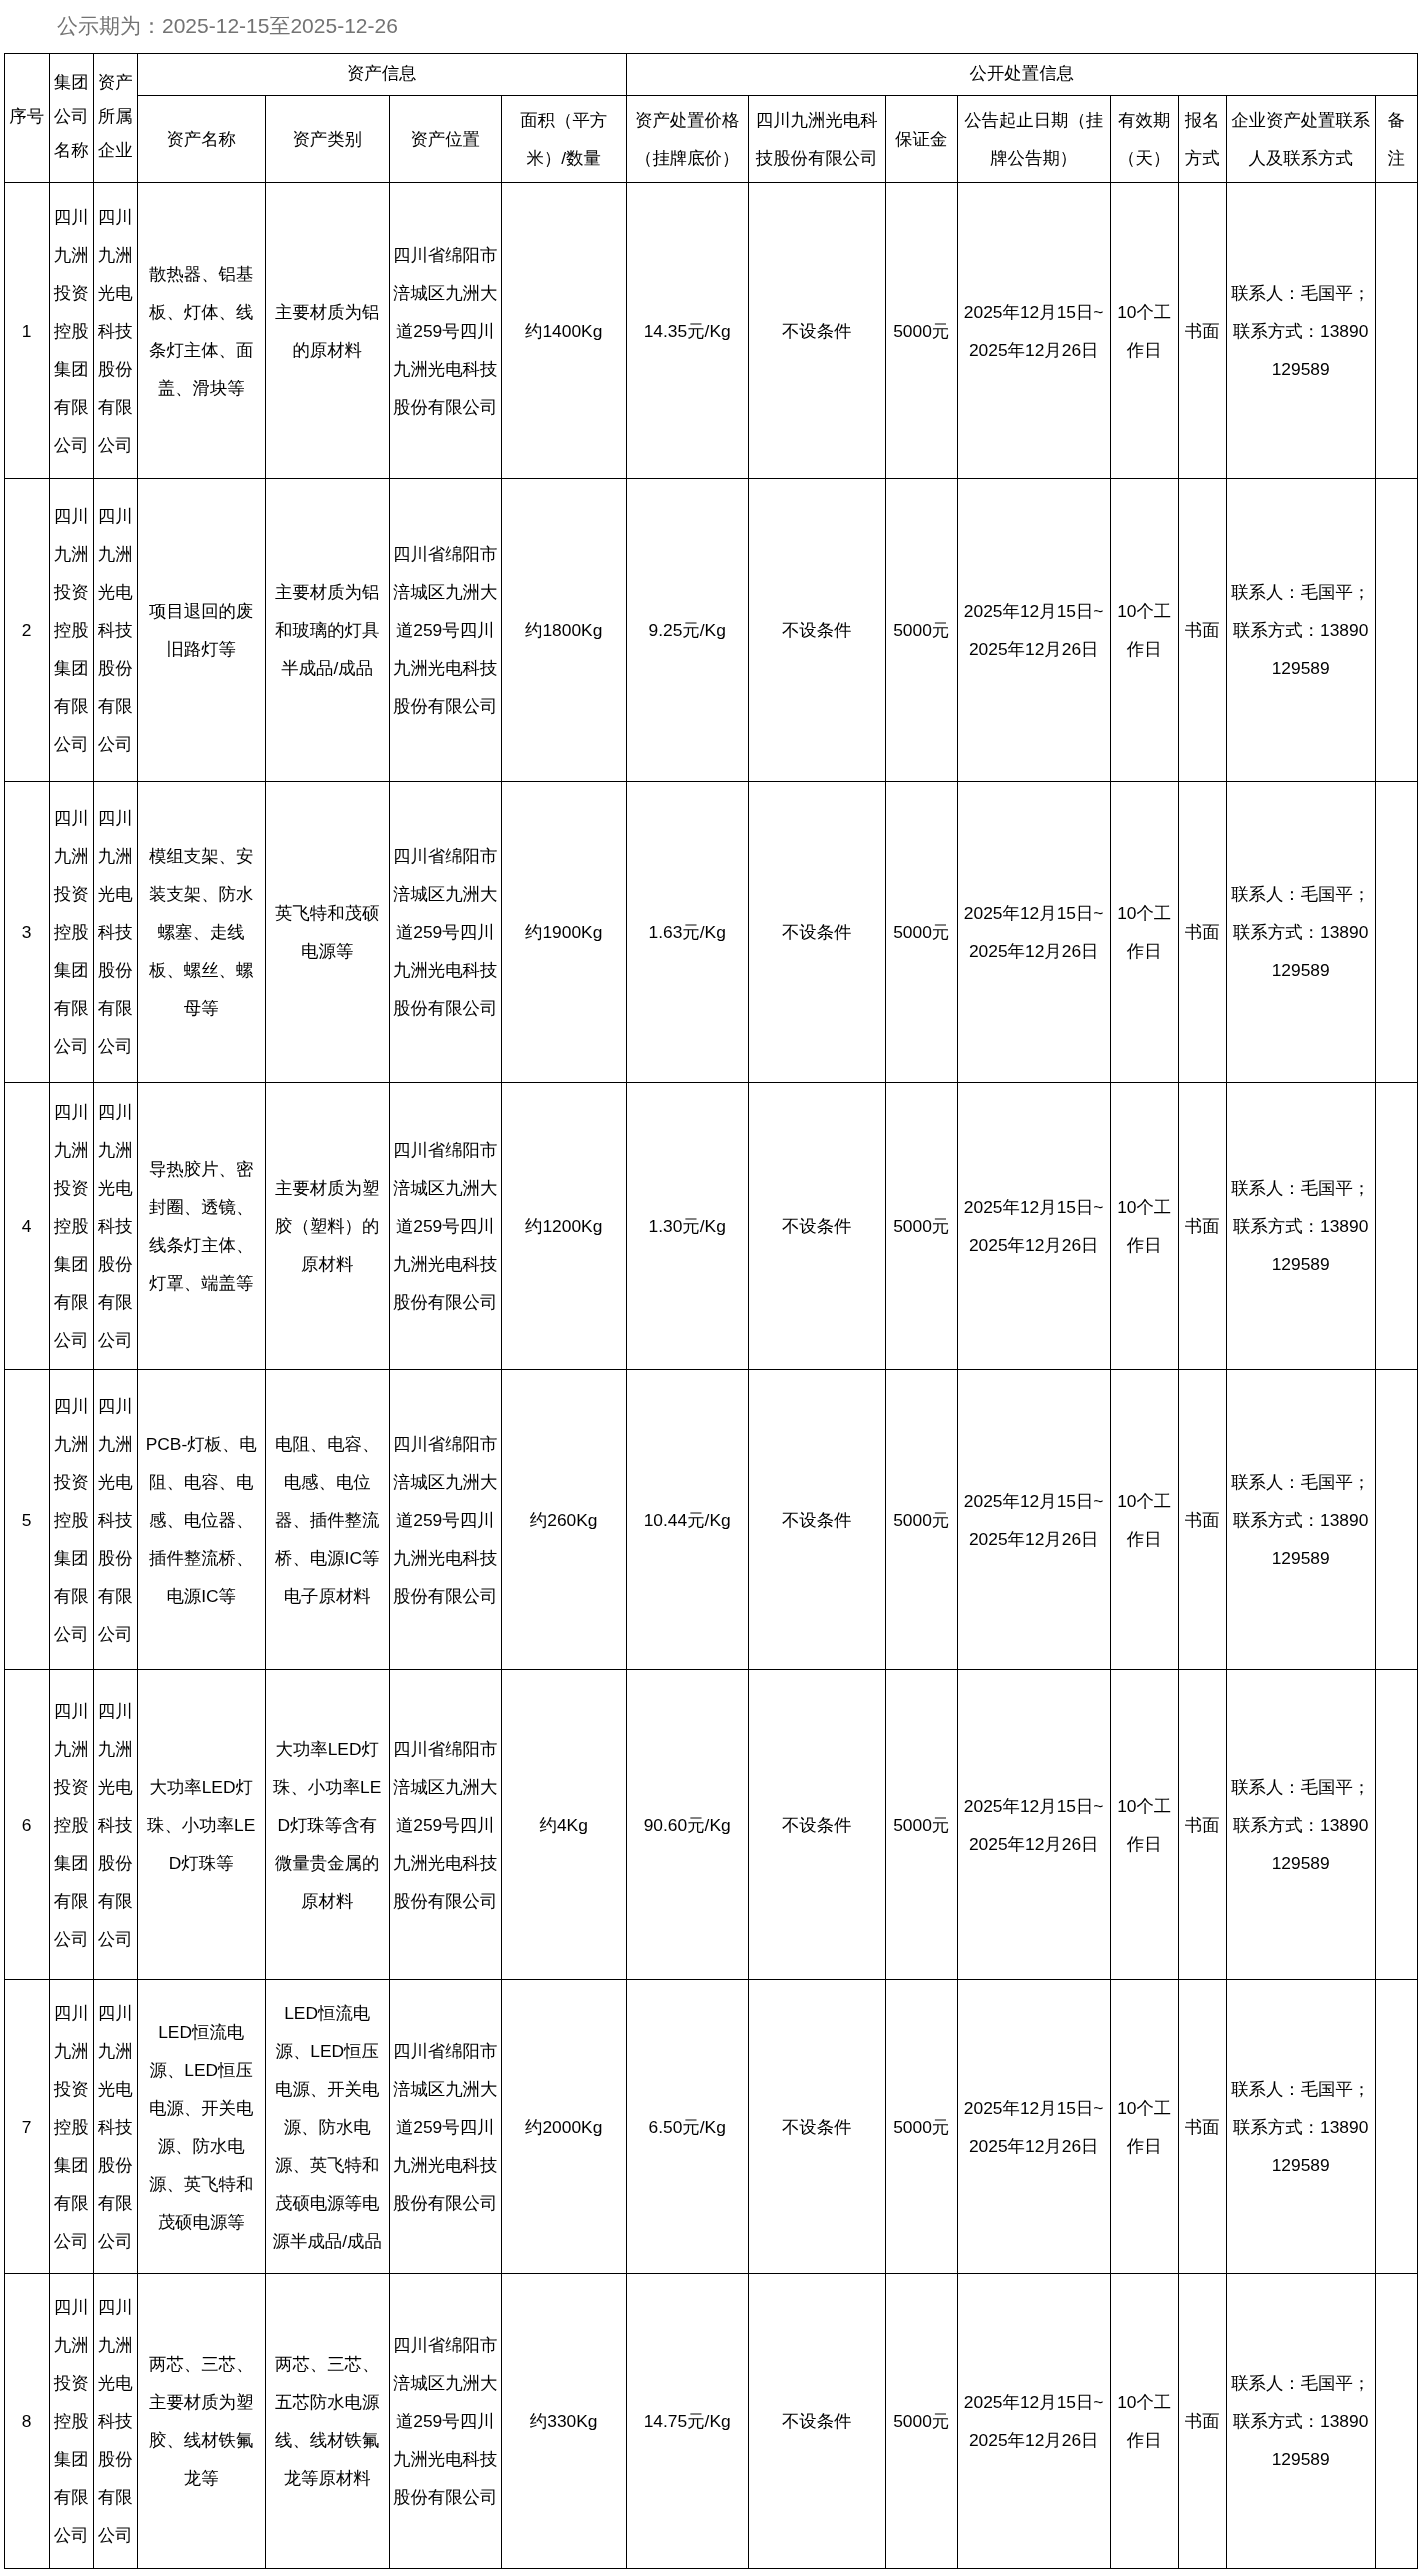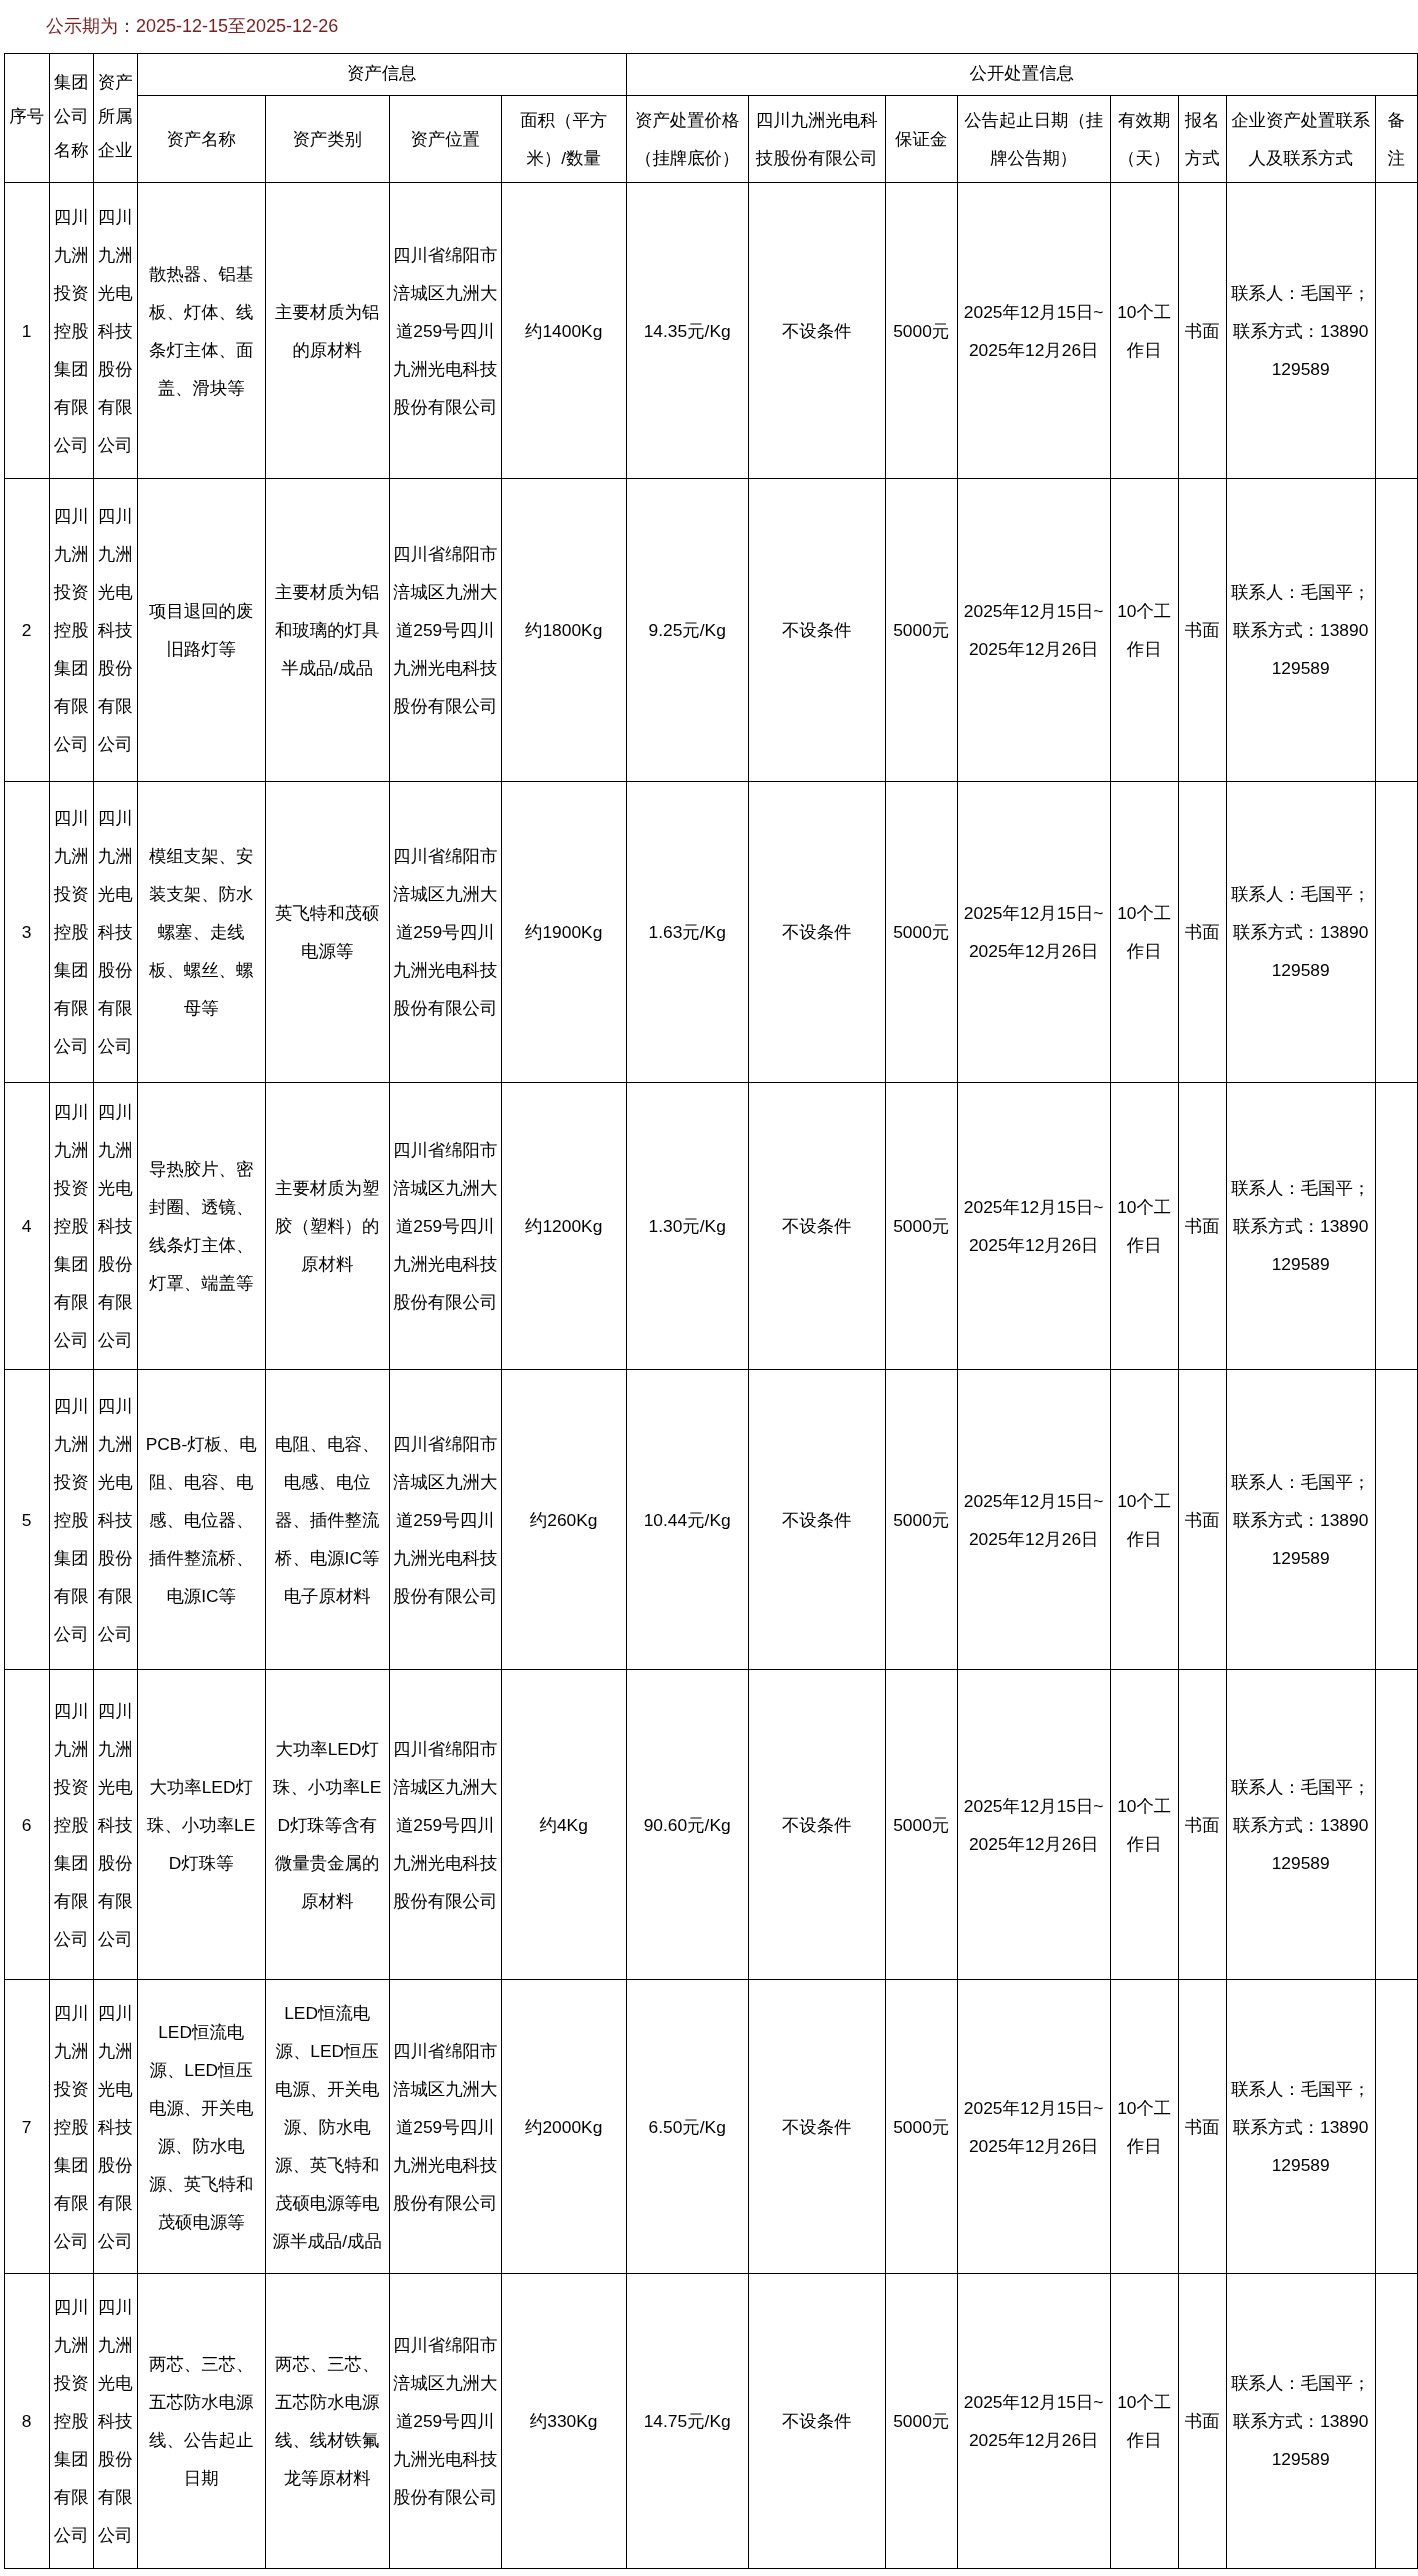--- a/index.html
+++ b/index.html
@@ -13,25 +13,25 @@
   }
   .page {
     position: relative;
     width: 1418px;
     height: 2576px;
     background: #ffffff;
     overflow: hidden;
   }
   .title {
     position: absolute;
-    left: 46px;
+    left: 57px;
     top: 10.6px;
-    font-size: 18px;
+    font-size: 21px;
     line-height: 30px;
-    color: #7f1d1d;
+    color: #737373;
     white-space: nowrap;
   }
   table.grid {
     position: absolute;
     left: 3.7px;
     top: 53px;
     width: 1411px;
     border-collapse: collapse;
     table-layout: fixed;
   }
@@ -223,21 +223,21 @@
           <td>2025年12月15日~2025年12月26日</td>
           <td>10个工作日</td>
           <td>书面</td>
           <td>联系人：毛国平；联系方式：13890129589</td>
           <td></td>
         </tr>
         <tr>
           <td>8</td>
           <td>四川九洲投资控股集团有限公司</td>
           <td>四川九洲光电科技股份有限公司</td>
-          <td>两芯、三芯、五芯防水电源线、公告起止日期</td>
+          <td>两芯、三芯、主要材质为塑胶、线材铁氟龙等</td>
           <td>两芯、三芯、五芯防水电源线、线材铁氟龙等原材料</td>
           <td>四川省绵阳市涪城区九洲大道259号四川九洲光电科技股份有限公司</td>
           <td>约330Kg</td>
           <td>14.75元/Kg</td>
           <td>不设条件</td>
           <td>5000元</td>
           <td>2025年12月15日~2025年12月26日</td>
           <td>10个工作日</td>
           <td>书面</td>
           <td>联系人：毛国平；联系方式：13890129589</td>

